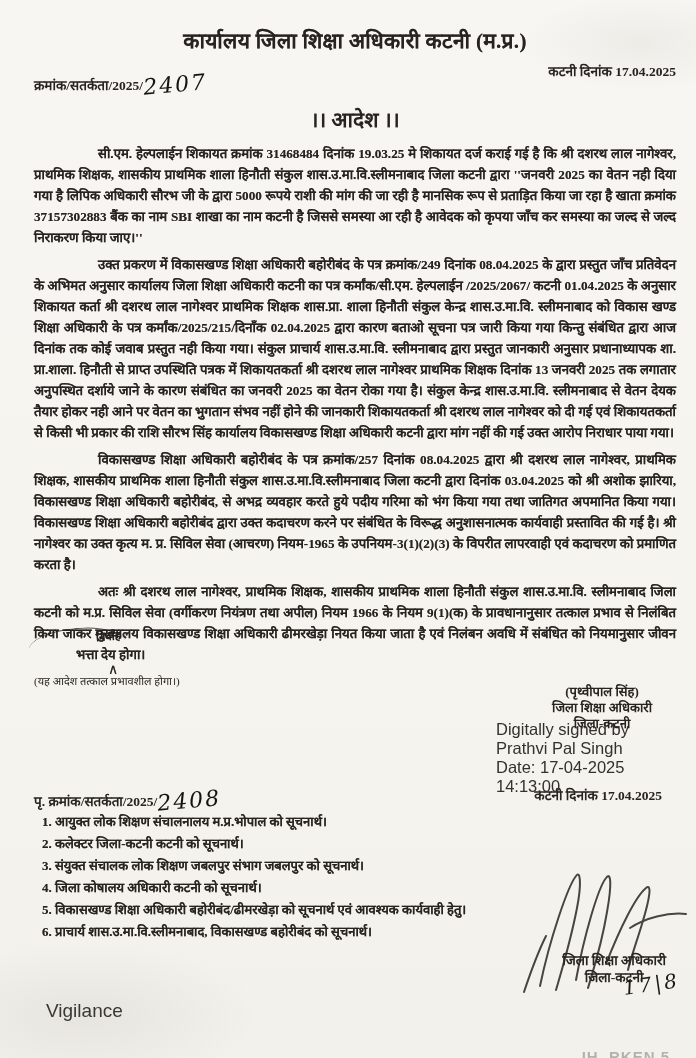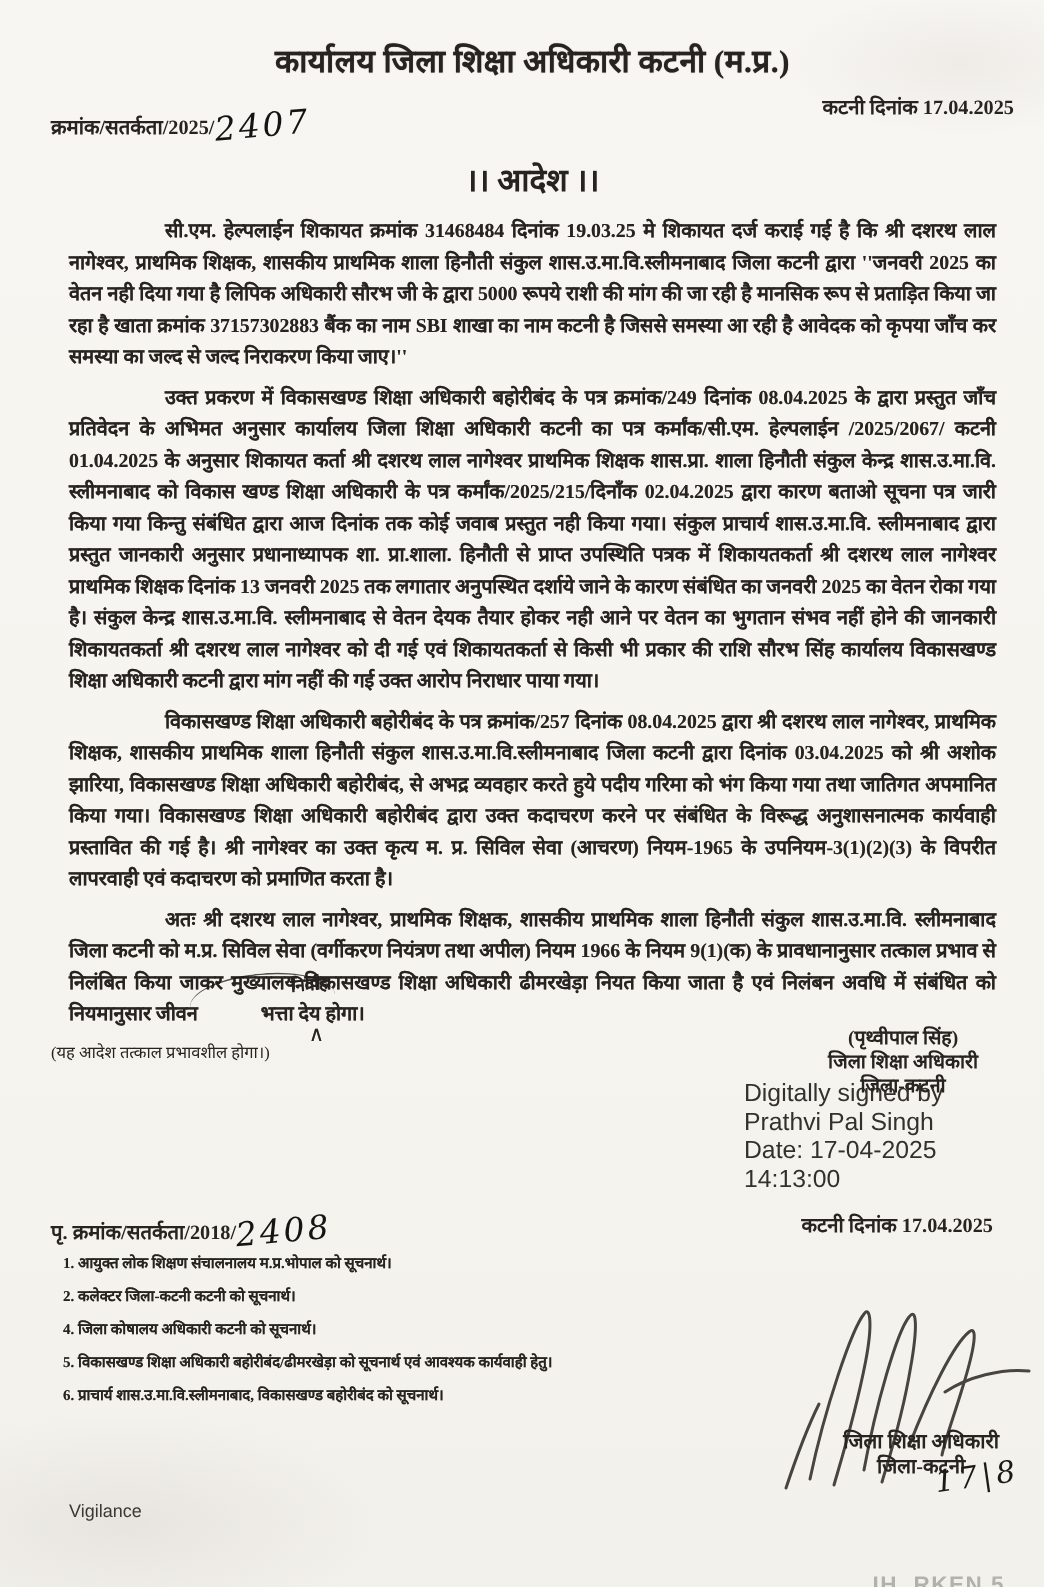--- a/index.html
+++ b/index.html
@@ -14,47 +14,47 @@
   }
   .content{padding:14px 20px 0 34px;}
   .office-title{text-align:center;font-size:21px;font-weight:700;margin-top:12px;letter-spacing:.3px;
     text-shadow:0 0 .6px rgba(30,25,20,.55);}
   .toprow{display:flex;justify-content:flex-end;font-size:13.5px;font-weight:700;margin-top:8px;}
   .refline{font-size:13.5px;font-weight:700;margin-top:-10px;}
   .hand{font-family:"DejaVu Serif",serif;font-style:italic;font-weight:400;font-size:22px;
     letter-spacing:2px;display:inline-block;transform:rotate(-5deg) translateY(2px);color:#161412;}
   .order-heading{text-align:center;font-size:21px;font-weight:700;margin:10px 0 10px;}
   p.body{font-size:13.2px;font-weight:700;line-height:21px;text-align:justify;
-    text-indent:64px;margin:0 12px 6px;text-shadow:0 0 .4px rgba(30,25,20,.5);}
+    text-indent:64px;margin:0 0 6px;text-shadow:0 0 .4px rgba(30,25,20,.5);}
   p.effective{font-size:11px;font-weight:400;line-height:21px;margin:2px 0 16px;text-indent:0;}
   .ins{position:relative;display:inline-block;width:42px;height:1em;}
   .ins .w{position:absolute;left:-6px;bottom:9px;font-size:11.5px;white-space:nowrap;
     transform:rotate(-5deg);border-top:1.2px solid rgba(25,22,18,.75);
     border-radius:60% 60% 0 0/100% 100% 0 0;padding:0 4px 0 4px;font-weight:700;}
   .ins .c{position:absolute;left:10px;top:13px;font-size:14px;font-weight:400;}
   .sig-spacer{height:78px;}
   .endorse-row{display:flex;justify-content:space-between;align-items:flex-start;
     font-size:13.5px;font-weight:700;}
   .endorse-row .right{padding-right:14px;}
   .copies-heading{font-size:13.5px;font-weight:700;margin:0 0 4px;}
-  ol.copies{list-style:none;margin:0;padding:0 0 0 8px;font-size:10px;font-weight:700;}
+  ol.copies{list-style:none;margin:0;padding:0 0 0 8px;font-size:13px;font-weight:700;}
   ol.copies li{line-height:22px;padding-left:18px;text-indent:-18px;max-width:620px;
     text-shadow:0 0 .4px rgba(30,25,20,.5);}
   .dsig{position:absolute;right:22px;top:720px;width:178px;
     font-family:"Liberation Sans","DejaVu Sans",sans-serif;font-size:16.5px;line-height:19px;
     color:#33312d;font-weight:400;}
   .hindi-sig{position:absolute;right:44px;top:684px;text-align:center;
     font-size:13px;font-weight:700;line-height:16px;}
   .bottom-sig{position:absolute;right:30px;top:952px;text-align:center;
     font-size:13.5px;font-weight:700;line-height:17px;}
   .scribble{position:absolute;right:6px;top:868px;pointer-events:none;}
   .hand-note{position:absolute;right:16px;top:972px;font-family:"DejaVu Serif",serif;
     font-style:italic;font-size:20px;letter-spacing:3px;transform:rotate(-8deg);color:#1c1a17;}
   .vigilance{position:absolute;left:46px;top:1000px;
-    font-family:"Liberation Sans","DejaVu Sans",sans-serif;font-size:12px;color:#3a3834;}
+    font-family:"Liberation Sans","DejaVu Sans",sans-serif;font-size:19px;color:#3a3834;}
   .faint-edge{position:absolute;right:26px;bottom:-7px;
     font-family:"Liberation Sans","DejaVu Sans",sans-serif;font-size:15px;font-weight:700;
     color:rgba(45,42,38,.32);letter-spacing:1px;}
 </style>
 </head>
 <body>
 
 <div class="page">
   <div class="content">
 
@@ -74,28 +74,29 @@
 
     <p class="body">विकासखण्ड शिक्षा अधिकारी बहोरीबंद के पत्र क्रमांक/257 दिनांक 08.04.2025 द्वारा श्री दशरथ लाल नागेश्वर, प्राथमिक शिक्षक, शासकीय प्राथमिक शाला हिनौती संकुल शास.उ.मा.वि.स्लीमनाबाद जिला कटनी द्वारा दिनांक 03.04.2025 को श्री अशोक झारिया, विकासखण्ड शिक्षा अधिकारी बहोरीबंद, से अभद्र व्यवहार करते हुये पदीय गरिमा को भंग किया गया तथा जातिगत अपमानित किया गया। विकासखण्ड शिक्षा अधिकारी बहोरीबंद  द्वारा उक्त कदाचरण करने पर संबंधित के विरूद्ध अनुशासनात्मक कार्यवाही प्रस्तावित की गई है। श्री नागेश्वर का उक्त कृत्य म. प्र. सिविल सेवा (आचरण) नियम-1965 के उपनियम-3(1)(2)(3) के विपरीत लापरवाही एवं कदाचरण  को प्रमाणित करता है।</p>
 
     <p class="body"><span>अतः श्री दशरथ लाल नागेश्वर, प्राथमिक शिक्षक, शासकीय प्राथमिक शाला हिनौती संकुल शास.उ.मा.वि. स्लीमनाबाद जिला कटनी को म.प्र. सिविल सेवा (वर्गीकरण नियंत्रण तथा अपील) नियम 1966 के नियम 9(1)(क) के प्रावधानानुसार तत्काल प्रभाव से निलंबित किया जाकर मुख्यालय विकासखण्ड शिक्षा अधिकारी ढीमरखेड़ा नियत किया जाता है एवं निलंबन अवधि में संबंधित को नियमानुसार जीवन</span><span class="ins"><span class="w">निर्वाह</span><span class="c">∧</span></span><span>भत्ता देय होगा।</span></p>
 
     <p class="effective">(यह आदेश तत्काल प्रभावशील होगा।)</p>
 
     <div class="sig-spacer"></div>
 
     <div class="endorse-row">
-      <div><span>पृ. क्रमांक/सतर्कता/2018/</span><span class="hand">2408</span></div>
+      <div><span>पृ. क्रमांक/सतर्कता/2025/</span><span class="hand">2408</span></div>
       <div class="right">कटनी दिनांक 17.04.2025</div>
     </div>
 
 
     <ol class="copies">
       <li><span>1.</span> <span>आयुक्त लोक शिक्षण संचालनालय म.प्र.भोपाल को सूचनार्थ।</span></li>
       <li><span>2.</span> <span>कलेक्टर जिला-कटनी कटनी को सूचनार्थ।</span></li>
+      <li><span>3.</span> <span>संयुक्त संचालक लोक शिक्षण जबलपुर संभाग जबलपुर को सूचनार्थ।</span></li>
       <li><span>4.</span> <span>जिला कोषालय अधिकारी कटनी को सूचनार्थ।</span></li>
       <li><span>5.</span> <span>विकासखण्ड शिक्षा अधिकारी बहोरीबंद/ढीमरखेड़ा को सूचनार्थ एवं आवश्यक कार्यवाही हेतु।</span></li>
       <li><span>6.</span> <span>प्राचार्य शास.उ.मा.वि.स्लीमनाबाद, विकासखण्ड बहोरीबंद को सूचनार्थ।</span></li>
     </ol>
   </div>
 
   <div class="dsig">
     <div>Digitally signed by</div>
     <div>Prathvi Pal Singh</div>
     <div>Date: 17-04-2025</div>

